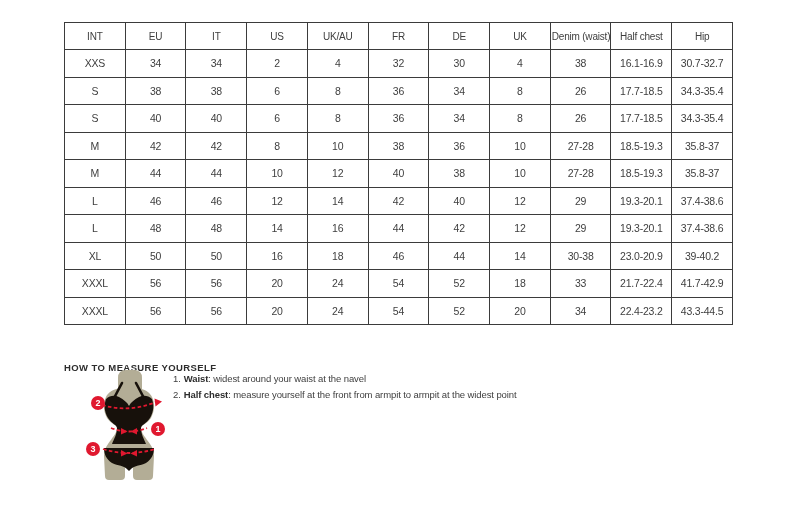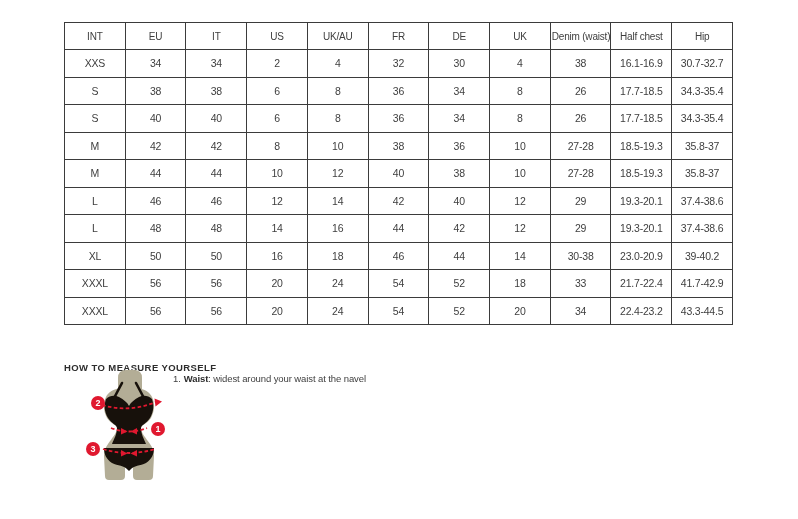--- a/index.html
+++ b/index.html
@@ -316,15 +316,16 @@
       <text class="badge-text" x="14" y="38.2">2</text>
       <circle class="badge-fill" cx="74" cy="61" r="7"></circle>
       <text class="badge-text" x="74" y="64.2">1</text>
       <circle class="badge-fill" cx="9" cy="81" r="7"></circle>
       <text class="badge-text" x="9" y="84.2">3</text>
     </svg>
   </div>
 
   <ol class="steps">
     <li><span class="num">1.</span><span class="term">Waist</span><span>: widest around your waist at the navel</span></li>
+    <li><span class="num">2.</span><span class="term">Half chest</span><span>: measure yourself at the front from armpit to armpit at the widest point</span></li>
   </ol>
 
 </div>
 
 </body></html>

